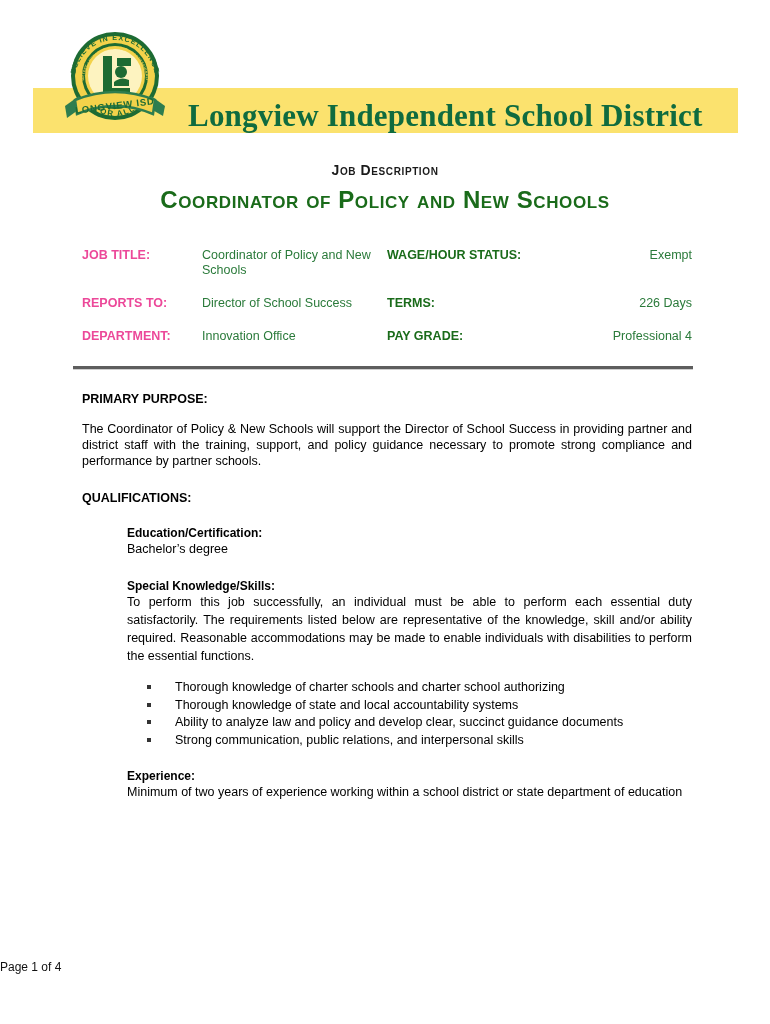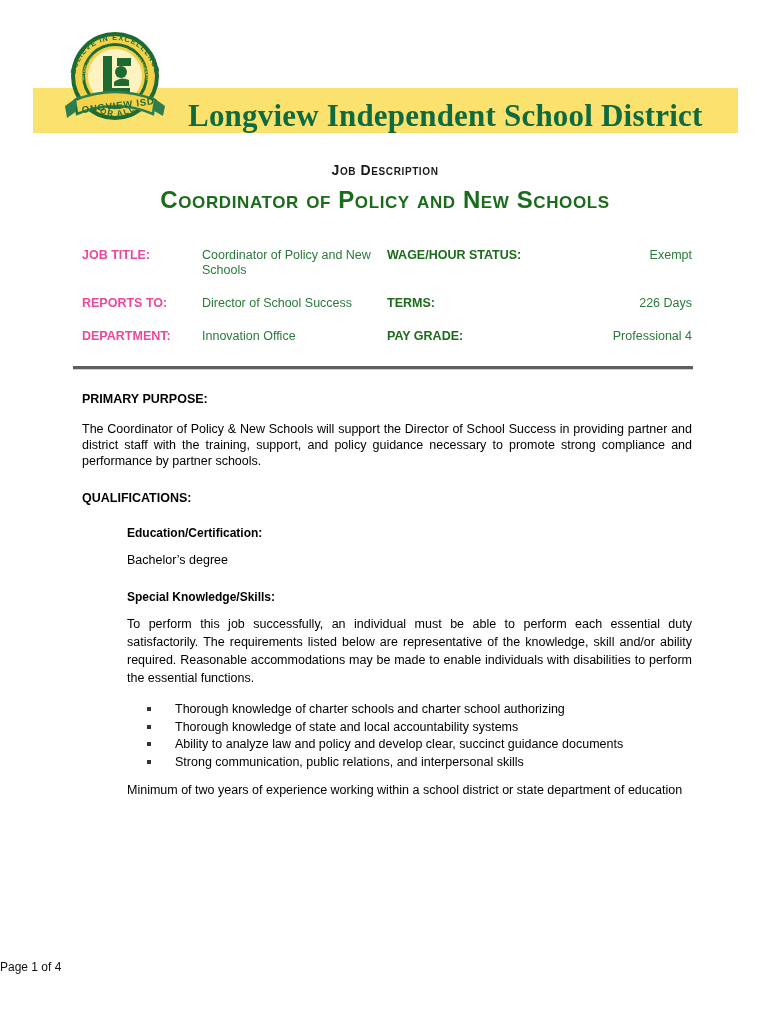--- a/index.html
+++ b/index.html
@@ -134,25 +134,25 @@
     margin-left: 45px;
   }
   .sub-head {
     font-weight: 700;
     font-size: 12px;
     margin-top: 21px;
   }
   .sub-para {
     text-align: justify;
     line-height: 18px;
-    margin-top: 11px;
+    margin-top: 0;
   }
   .bullets {
     list-style: none;
-    margin: 14px 0 4px 0;
+    margin: 14px 0 18px 0;
     padding: 0 0 0 20px;
   }
   .bullets li {
     position: relative;
     padding-left: 28px;
     line-height: 16.5px;
     margin-bottom: 1px;
   }
   .bullets li .sq {
     position: absolute;
@@ -284,17 +284,18 @@
       <li>
         <span class="sq"></span>
         <span>Ability to analyze law and policy and develop clear, succinct guidance documents</span>
       </li>
       <li>
         <span class="sq"></span>
         <span>Strong communication, public relations, and interpersonal skills</span>
       </li>
     </ul>
 
+    <div class="sub-head">Experience:</div>
     <div class="sub-para">Minimum of two years of experience working within a school district or state department of education</div>
   </div>
 </div>
 
 <div class="footer">Page 1 of 4</div>
 
 </body></html>

